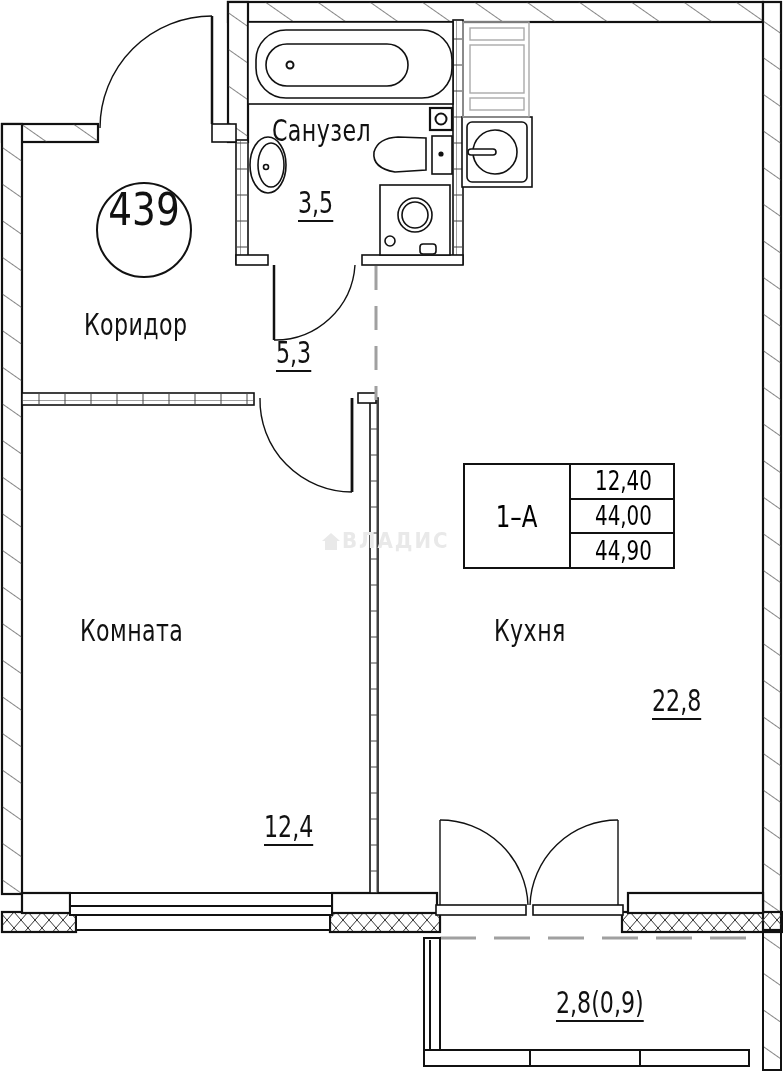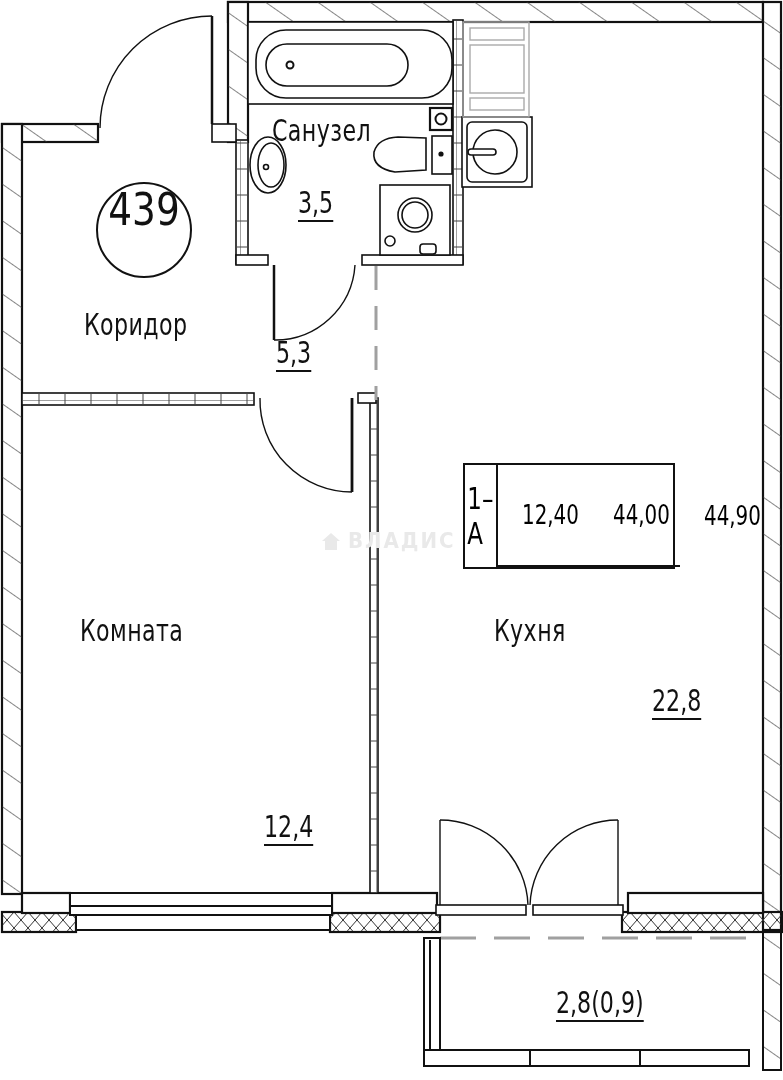--- a/index.html
+++ b/index.html
@@ -6,25 +6,25 @@
   body { width:783px; height:1080px; position:relative; overflow:hidden; font-family:"DejaVu Sans Condensed","DejaVu Sans", sans-serif; }
   #plan { position:absolute; left:0; top:0; width:783px; height:1080px; }
   .lbl { position:absolute; color:#111; font-family:"DejaVu Sans", sans-serif; font-stretch:condensed; white-space:nowrap; line-height:1; transform-origin:left top; }
   .room-name { font-size:30px; transform:scaleX(0.82); letter-spacing:0.5px; }
   .area { font-size:30px; transform:scaleX(0.82); border-bottom:2.5px solid #111; padding-bottom:2px; }
   .apt-num { position:absolute; left:96px; top:182px; width:92px; height:92px; border:2px solid #111; border-radius:50%; display:flex; align-items:flex-start; justify-content:center; }
   .apt-num span { font-size:44px; font-family:"DejaVu Sans", sans-serif; transform:scaleX(0.85); color:#111; }
   .info-table { position:absolute; left:463px; top:463px; width:212px; height:106px; border:2px solid #111; display:flex; box-sizing:border-box; }
   .info-type { width:104px; border-right:2px solid #111; display:flex; align-items:center; justify-content:center; }
   .info-type span { font-size:30px; transform:scaleX(0.85); }
-  .info-vals { flex:1; display:flex; flex-direction:row; }
+  .info-vals { flex:1; display:flex; flex-direction:column; }
   .info-vals div { flex:1; border-bottom:2px solid #111; display:flex; align-items:center; padding-left:24px; }
   .info-vals div:last-child { border-bottom:none; }
   .info-vals span { font-size:26px; transform:scaleX(0.85); transform-origin:left center; display:inline-block; }
-  .watermark { position:absolute; left:320px; top:528px; color:#e9e9e9; font-size:22px; font-weight:bold; letter-spacing:2px; display:flex; align-items:center; gap:6px; }
+  .watermark { position:absolute; left:320px; top:528px; color:#e9e9e9; font-size:22px; font-weight:bold; letter-spacing:2px; display:flex; align-items:center; }
   .wm-house { width:22px; height:22px; position:relative; }
 </style>
 </head>
 <body>
 
 <svg id="plan" viewBox="0 0 783 1080" xmlns="http://www.w3.org/2000/svg">
   <defs>
     <pattern id="hatch" width="30" height="30" patternUnits="userSpaceOnUse" patternTransform="rotate(-55)">
       <line x1="0" y1="0" x2="0" y2="30" stroke="#333" stroke-width="1.2"></line>
     </pattern>

